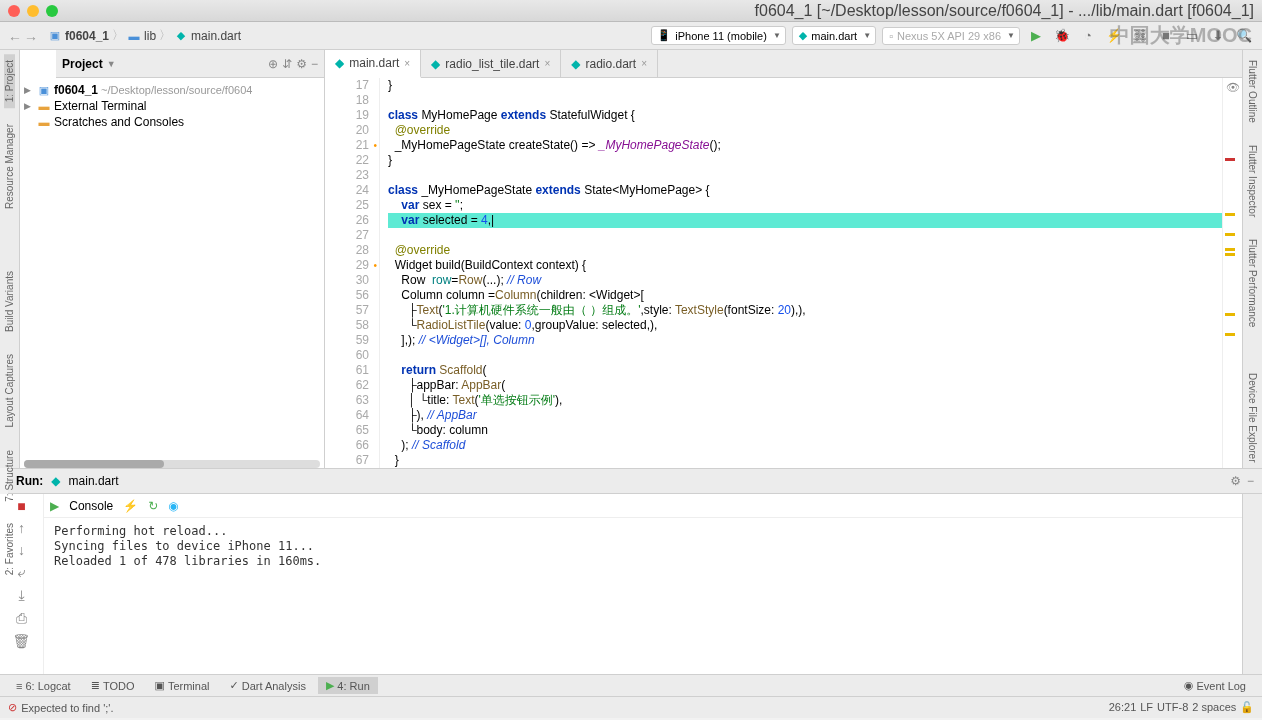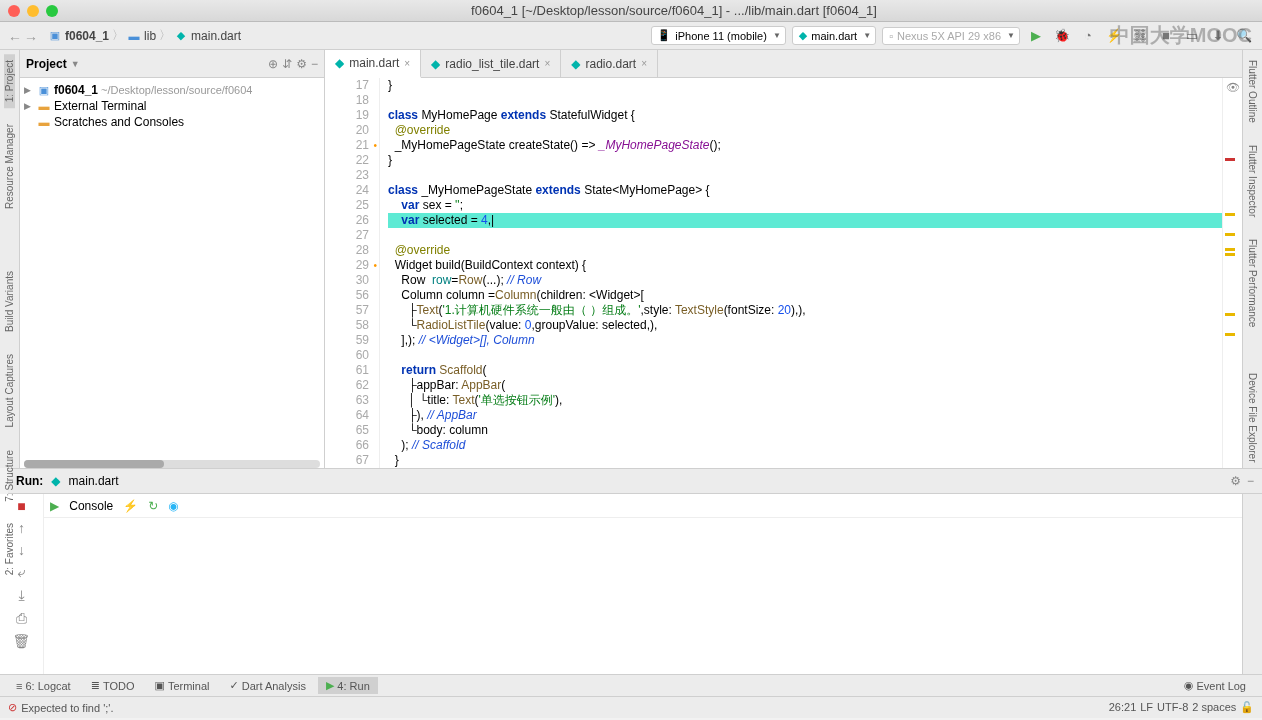--- a/index.html
+++ b/index.html
@@ -2,21 +2,21 @@
 <html><head>
 <meta charset="utf-8">
 <style>
 * { margin: 0; padding: 0; box-sizing: border-box; font-family: -apple-system, "Helvetica Neue", Arial, sans-serif; }
 body { width: 1262px; height: 720px; background: #f2f2f2; overflow: hidden; position: relative; font-size: 12px; }
 
 .title-bar { height: 22px; background: linear-gradient(#e8e8e8,#d8d8d8); display: flex; align-items: center; padding: 0 8px; border-bottom: 1px solid #bbb; }
 .traffic { display: flex; gap: 7px; }
 .traffic span { width: 12px; height: 12px; border-radius: 50%; }
 .tr-r { background: #ff5f57; } .tr-y { background: #ffbd2e; } .tr-g { background: #28c940; }
-.title-text { flex: 1; text-align: center; color: #444; font-size: 13px; padding-left: 36px; }
+.title-text { flex: 1; text-align: right; color: #444; font-size: 16px; padding-left: 36px; }
 
 .nav-bar { height: 28px; background: #ececec; border-bottom: 1px solid #cfcfcf; display: flex; align-items: center; padding: 0 8px; gap: 4px; }
 .nav-arrows { display: flex; gap: 2px; margin-right: 6px; }
 .nav-arrows span { color: #999; font-size: 14px; }
 .crumb { display: flex; align-items: center; gap: 3px; color: #444; font-size: 12px; }
 .crumb .arr { color: #aaa; }
 .crumb-icon { width: 14px; height: 14px; display: inline-flex; align-items: center; justify-content: center; font-size: 11px; }
 .folder-icon { color: #4a90d9; }
 .dart-icon { color: #00b4ab; }
 .nav-right { margin-left: auto; display: flex; gap: 6px; align-items: center; }
@@ -25,21 +25,21 @@
 .tool-icon { width: 20px; height: 20px; display: inline-flex; align-items: center; justify-content: center; color: #777; font-size: 13px; }
 .run-icon { color: #4caf50; }
 .watermark { position: absolute; right: 10px; top: 22px; font-size: 20px; color: rgba(80,80,80,0.4); font-weight: bold; pointer-events: none; z-index: 100; }
 
 .main-area { display: flex; height: 418px; }
 .left-gutter { width: 20px; background: #ececec; border-right: 1px solid #cfcfcf; display: flex; flex-direction: column; align-items: center; padding-top: 4px; gap: 10px; }
 .left-gutter .vtext { writing-mode: vertical-lr; transform: rotate(180deg); font-size: 10px; color: #666; white-space: nowrap; padding: 6px 0; }
 .left-gutter .vtext.active { background: #d0d0d0; }
 
 .project-panel { width: 305px; background: #fff; border-right: 1px solid #cfcfcf; display: flex; flex-direction: column; }
-.project-header { height: 28px; background: #ececec; border-bottom: 1px solid #cfcfcf; display: flex; align-items: center; padding: 0 6px; }
+.project-header { height: 28px; background: #ececec; border-bottom: 1px solid #cfcfcf; display: flex; align-items: center; padding: 0 6px; margin-left: 36px; }
 .project-header .ph-title { font-weight: bold; font-size: 12px; flex: 1; display: flex; align-items: center; gap: 4px; }
 .project-header .ph-icons { display: flex; gap: 4px; }
 .project-header .ph-icons span { color: #888; font-size: 12px; }
 .tree { padding: 4px 0; font-size: 12px; }
 .tree-row { display: flex; align-items: center; padding: 1px 4px; gap: 3px; white-space: nowrap; overflow: hidden; }
 .tree-row .expand { color: #888; font-size: 9px; width: 10px; }
 .tree-path { color: #999; font-size: 11px; }
 .tree-scroll { height: 8px; background: #ddd; margin: 0 4px; border-radius: 4px; position: relative; }
 .tree-scroll-thumb { position: absolute; left: 0; width: 140px; height: 100%; background: #aaa; border-radius: 4px; }
 
@@ -290,20 +290,23 @@
       <div class="ct-item">
           <span style="color:#4caf50">▶</span>
         </div>
       <div class="ct-item">
           <span>Console</span>
         </div>
       <span style="color:#f90">⚡</span>
       <span style="color:#4caf50">↻</span>
       <span style="color:#29b6f6">◉</span>
     </div>
+    <div class="console-out">Performing hot reload...
+Syncing files to device iPhone 11...
+Reloaded 1 of 478 libraries in 160ms.</div>
   </div>
   <div class="console-right">
   </div>
 </div>
 
 <div class="bottom-tabs">
   <div class="bt">
       <span>≡</span>
       <span>6: Logcat</span>
     </div>

